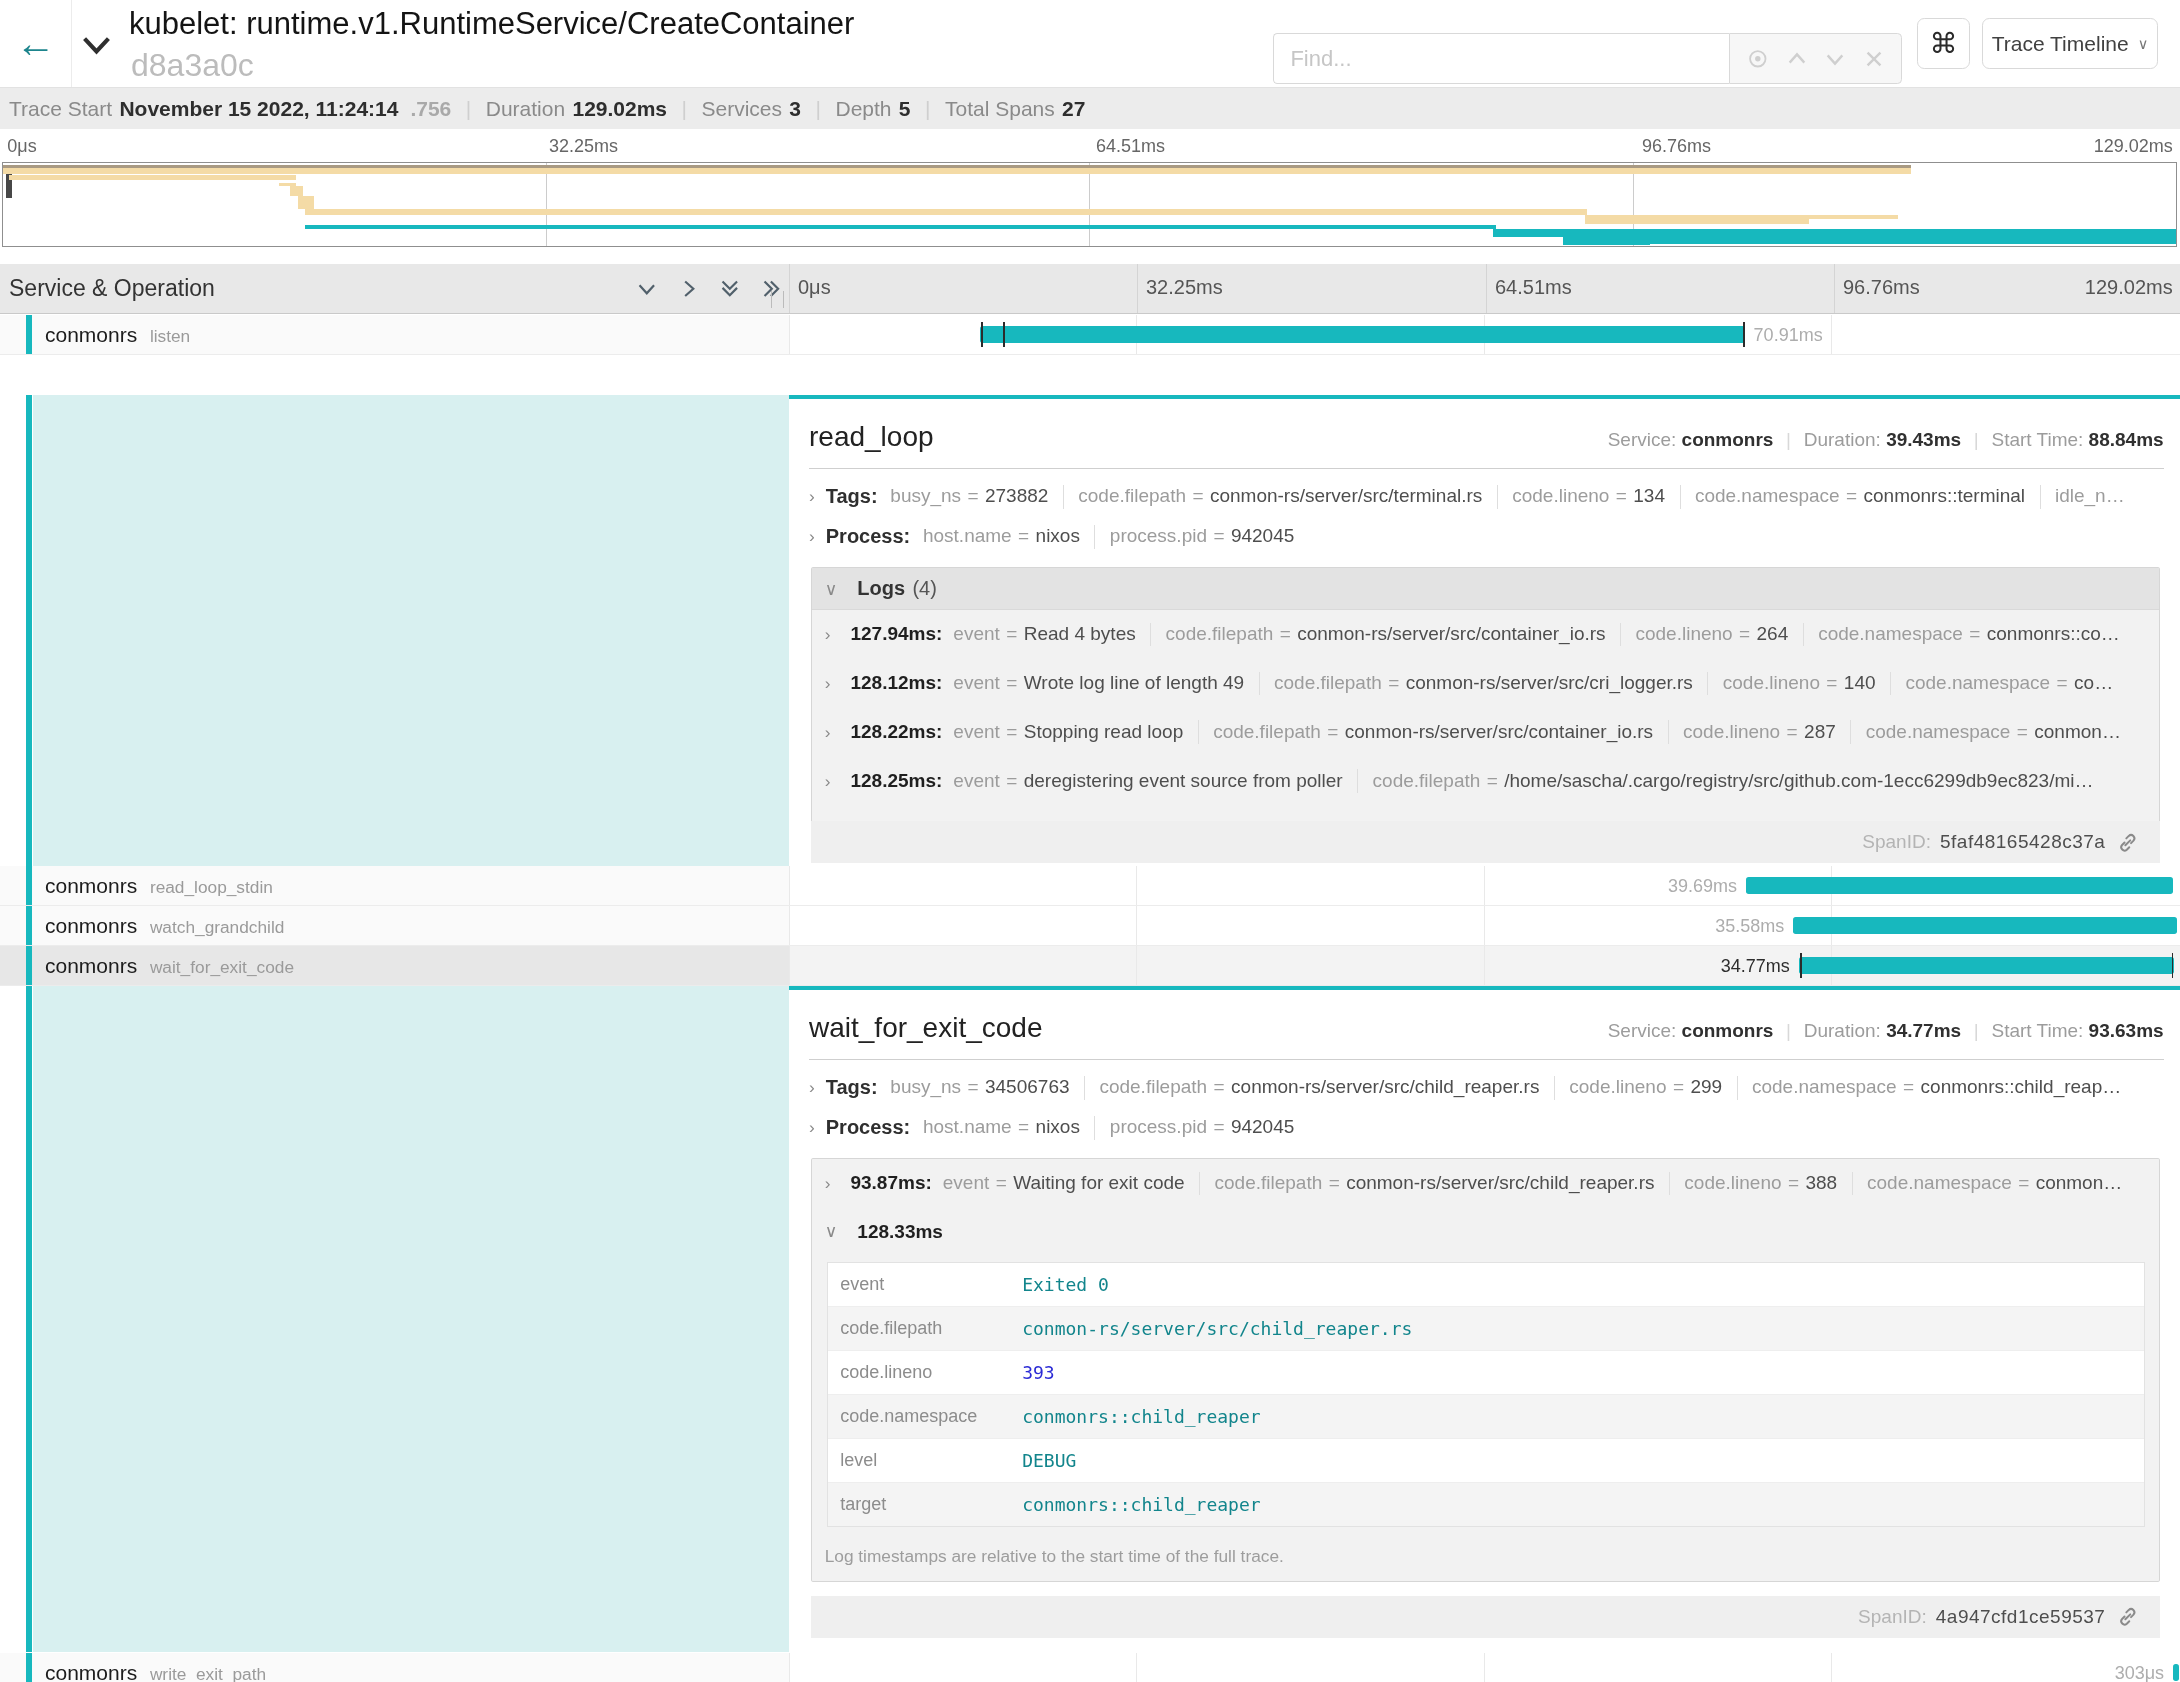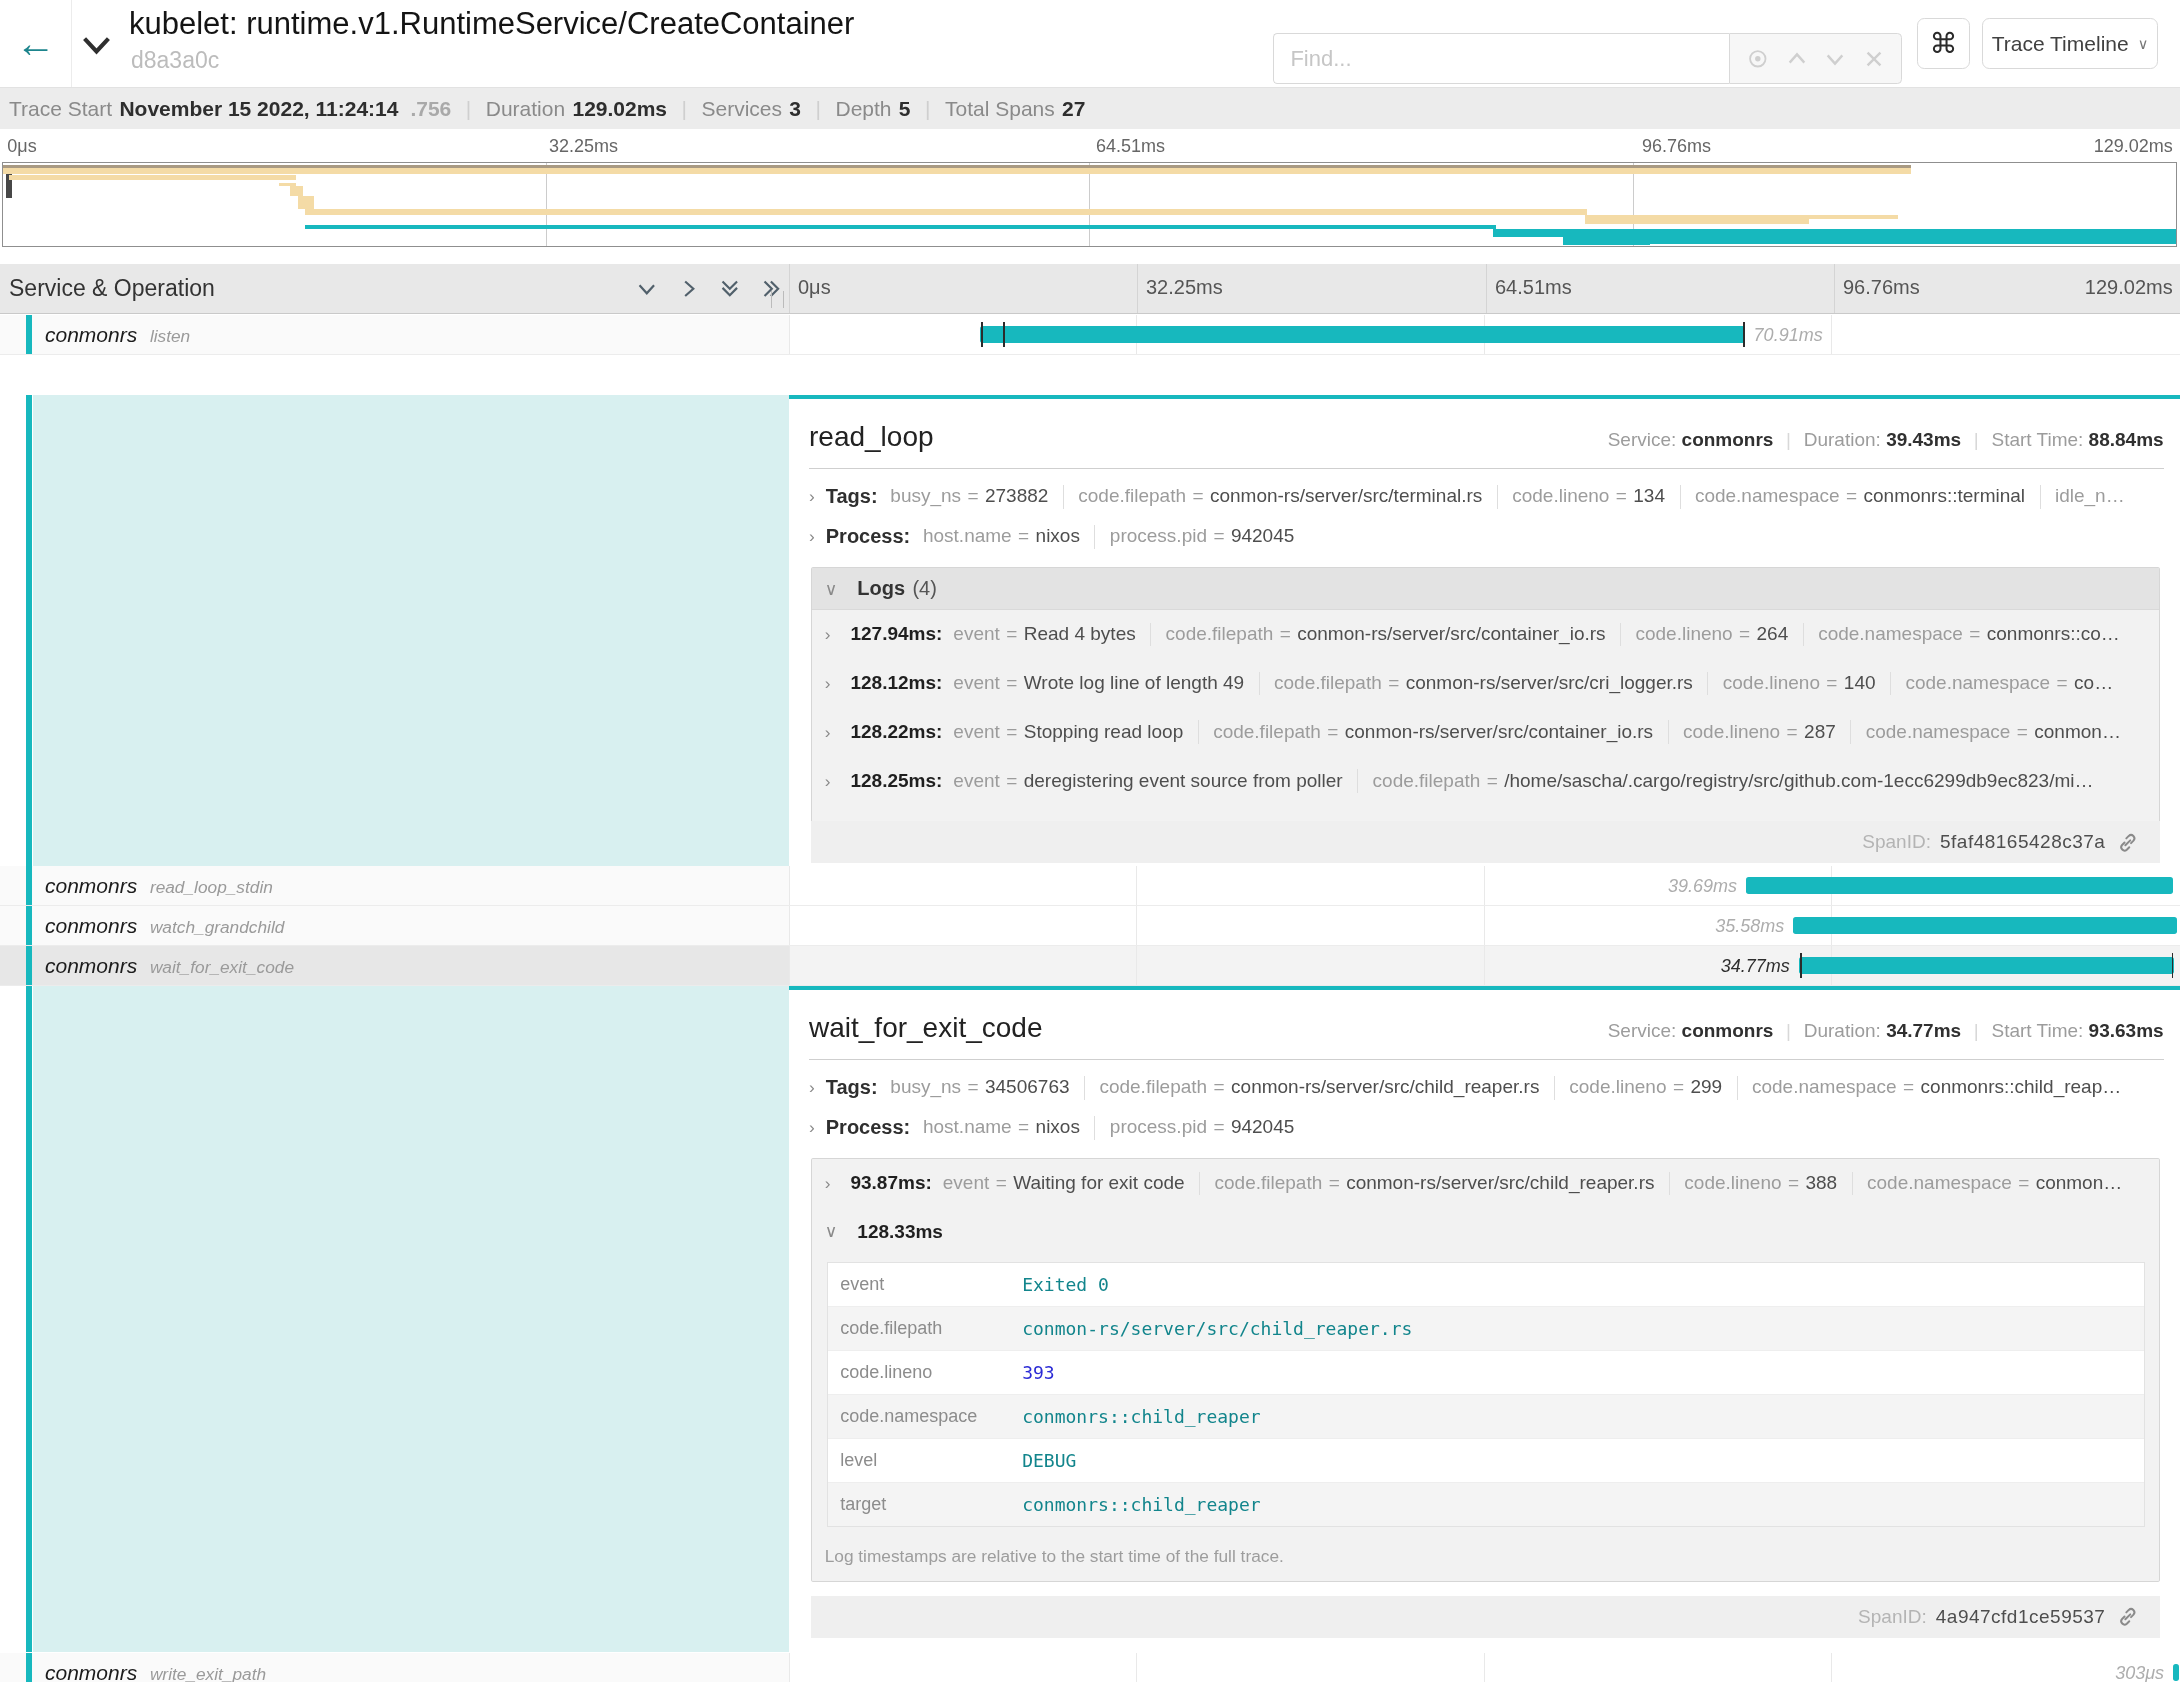--- a/index.html
+++ b/index.html
@@ -4,21 +4,21 @@
 <style>
   html,body{margin:0;padding:0;background:#fff;}
   #page{position:relative;width:2180px;height:1683px;overflow:hidden;background:#fff;
         font-family:"Liberation Sans",sans-serif;color:#222;}
   
   .nav{position:absolute;left:0;top:0;width:2180px;height:87px;background:#fff;}
   .back-btn{position:absolute;left:0;top:0;width:71px;height:87px;border-right:0.9px solid #ececec;
             display:flex;align-items:center;justify-content:center;font-size:40px;color:#1d858d;cursor:pointer;}
   .nav-collapse{position:absolute;left:80px;top:35px;cursor:pointer;}
   .nav-title{position:absolute;left:129px;top:5.5px;font-size:31px;font-weight:500;color:#141414;white-space:nowrap;}
-  .nav-sub{position:absolute;left:131px;top:47px;font-size:23px;color:#bcbcbc;}
+  .nav-sub{position:absolute;left:131px;top:47px;font-size:32px;color:#bcbcbc;}
   .find-wrap{position:absolute;left:1273px;top:18px;height:51px;display:flex;margin-top:15px;}
   .find-input{width:456px;height:51px;box-sizing:border-box;border:0.9px solid #d9d9d9;border-right:none;
               border-radius:4.5px 0 0 4.5px;font-size:22px;padding:0 16.4px;color:#444;outline:none;
               font-family:"Liberation Sans",sans-serif;background:#fff;}
   .find-input::placeholder{color:#c6c6c6;}
   .find-tools{width:173px;height:51px;box-sizing:border-box;border:0.9px solid #d9d9d9;background:#f7f7f7;
               border-radius:0 4.5px 4.5px 0;display:flex;align-items:center;justify-content:space-evenly;
               color:#cfcfcf;font-size:22px;}
   .cmd-btn{position:absolute;left:1917px;top:18px;width:53px;height:51px;box-sizing:border-box;border:0.9px solid #d9d9d9;
            border-radius:7.3px;background:#fff;display:flex;align-items:center;justify-content:center;
@@ -44,21 +44,21 @@
   
   .thead{position:absolute;left:0;top:264px;width:2180px;height:50px;background:#e8e8e8;border-bottom:0.9px solid #c9c9c9;box-sizing:border-box;}
   .thead-label{position:absolute;left:9px;top:11px;font-size:23px;color:#333;}
   .thead-icons{position:absolute;left:635px;top:12.7px;display:flex;gap:18px;}
   .thead-icons svg{cursor:pointer;}
   .col-resizer{position:absolute;left:771px;bottom:5.5px;width:11px;height:16.4px;cursor:col-resize;
                border-left:1.8px solid #bbb;border-right:1.8px solid #bbb;}
   .thead .tick{position:absolute;top:11.8px;font-size:20px;color:#555;}
   .vline{position:absolute;top:0;bottom:0;width:0.9px;background:#d4d4d4;}
   
-  .srow{position:absolute;left:0;width:2180px;font-style:italic;}
+  .srow{position:absolute;left:0;width:2180px;}
   .ncell{position:absolute;left:0;top:0;width:789px;height:100%;background:#fafafa;
          border-bottom:0.9px solid #ececec;box-sizing:border-box;cursor:pointer;}
   .srow.sel .ncell{background:#e7e7e7;}
   .accent{position:absolute;left:26px;top:0;bottom:0;width:6.4px;background:#17B8BE;}
   .svc{position:absolute;left:45px;top:50%;transform:translateY(-50%);font-size:21px;color:#1c1c1c;font-weight:500;white-space:nowrap;}
   .op{font-size:17.3px;color:#9a9a9a;font-weight:400;margin-left:12.7px;}
   .tcell{position:absolute;left:789px;top:0;right:0;height:100%;background:#fff;border-bottom:0.9px solid #ececec;box-sizing:border-box;cursor:pointer;
          background-image:linear-gradient(#e9e9e9,#e9e9e9),linear-gradient(#e9e9e9,#e9e9e9),linear-gradient(#e9e9e9,#e9e9e9),linear-gradient(#e9e9e9,#e9e9e9);
          background-size:1.4px 100%;background-repeat:no-repeat;background-position:0 0,25% 0,50% 0,75% 0;}
   .srow.sel .tcell{background-color:#f3f3f3;}

